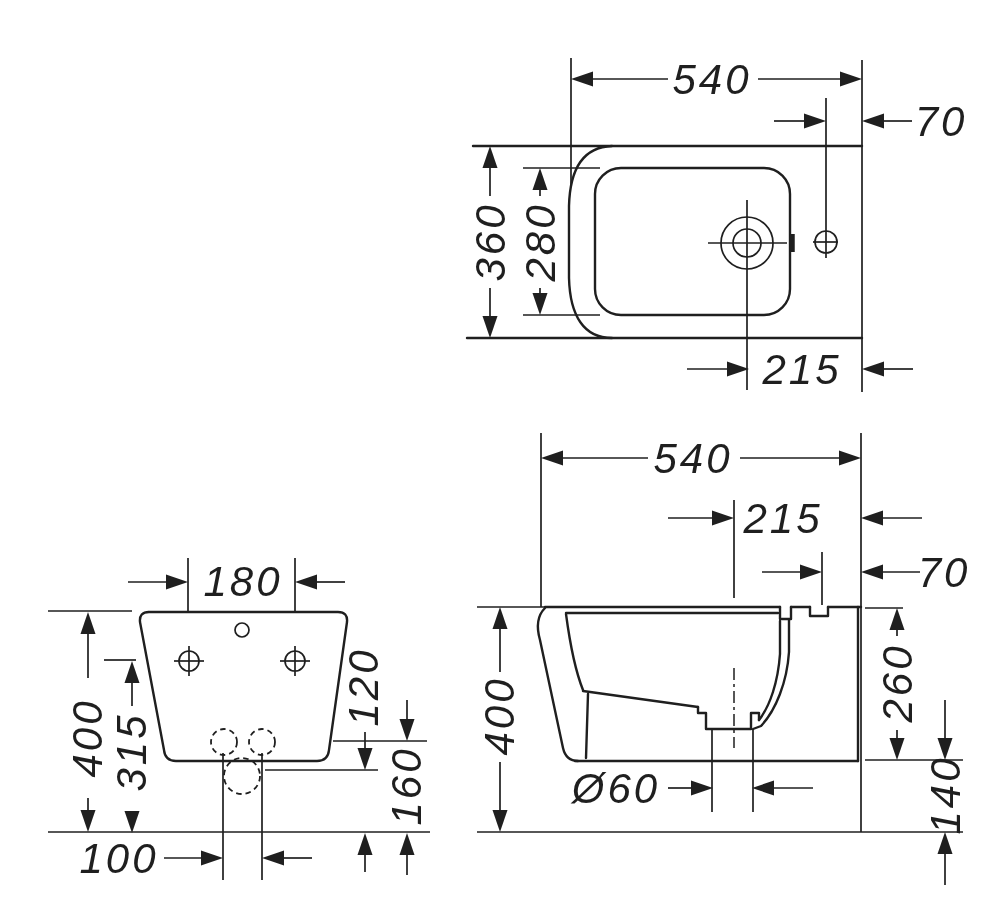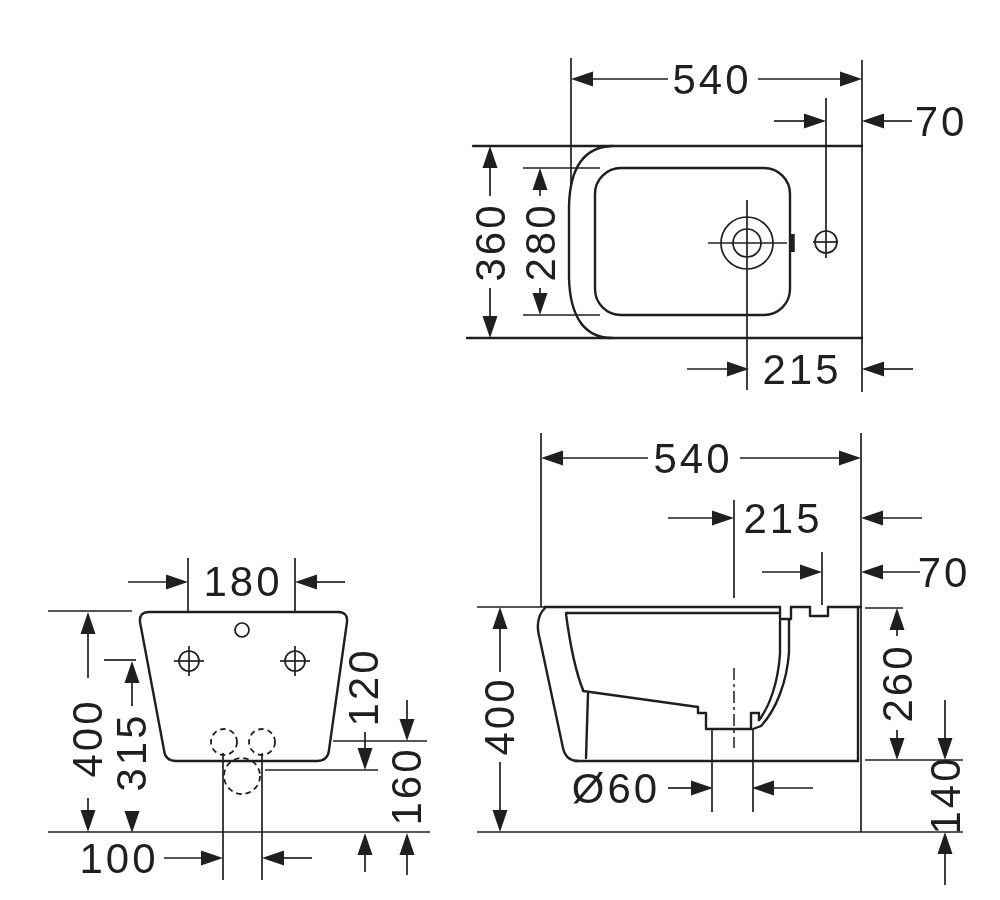--- a/index.html
+++ b/index.html
@@ -1,18 +1,19 @@
 <!DOCTYPE html>
 <html><head>
 <meta charset="utf-8">
 <style>
   html,body { margin:0; padding:0; background:#ffffff; }
   .stage {
     position:relative; width:1000px; height:900px; background:#ffffff;
     font-family:"Liberation Sans", sans-serif;
+    font-style:italic;
   }
   svg { position:absolute; left:0; top:0; }
   .ln   { stroke:#1f1f1f; stroke-width:1.7; fill:none; stroke-linecap:butt; }
   .body { stroke:#1f1f1f; stroke-width:2.4; fill:none; stroke-linejoin:round; stroke-linecap:round; }
   .thin { stroke:#1f1f1f; stroke-width:1.7; fill:none; }
   .dashc{ stroke:#1f1f1f; stroke-width:1.8; fill:none; stroke-dasharray:5.5 4; }
   .cline{ stroke:#1f1f1f; stroke-width:1.5; fill:none; stroke-dasharray:12 4 3 4; }
   .arr  { fill:#1f1f1f; stroke:none; }
   .tick { stroke:#1f1f1f; stroke-width:5.5; fill:none; }
   text.dim {

